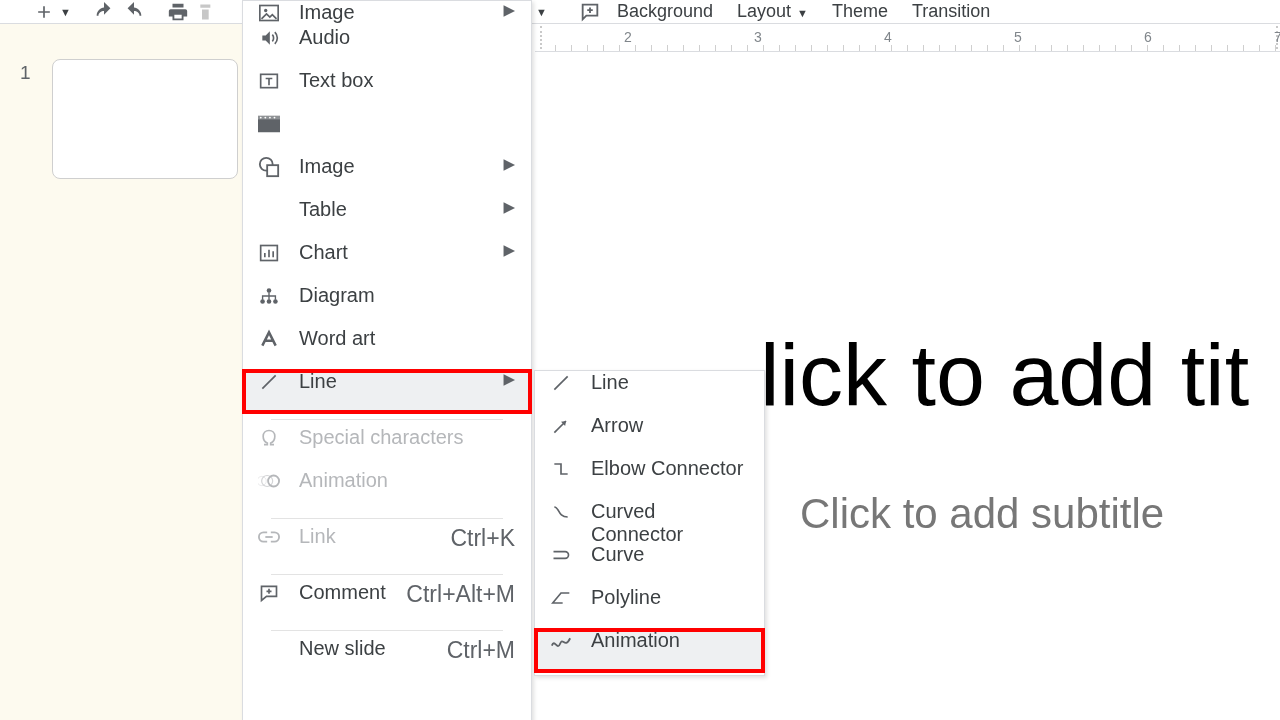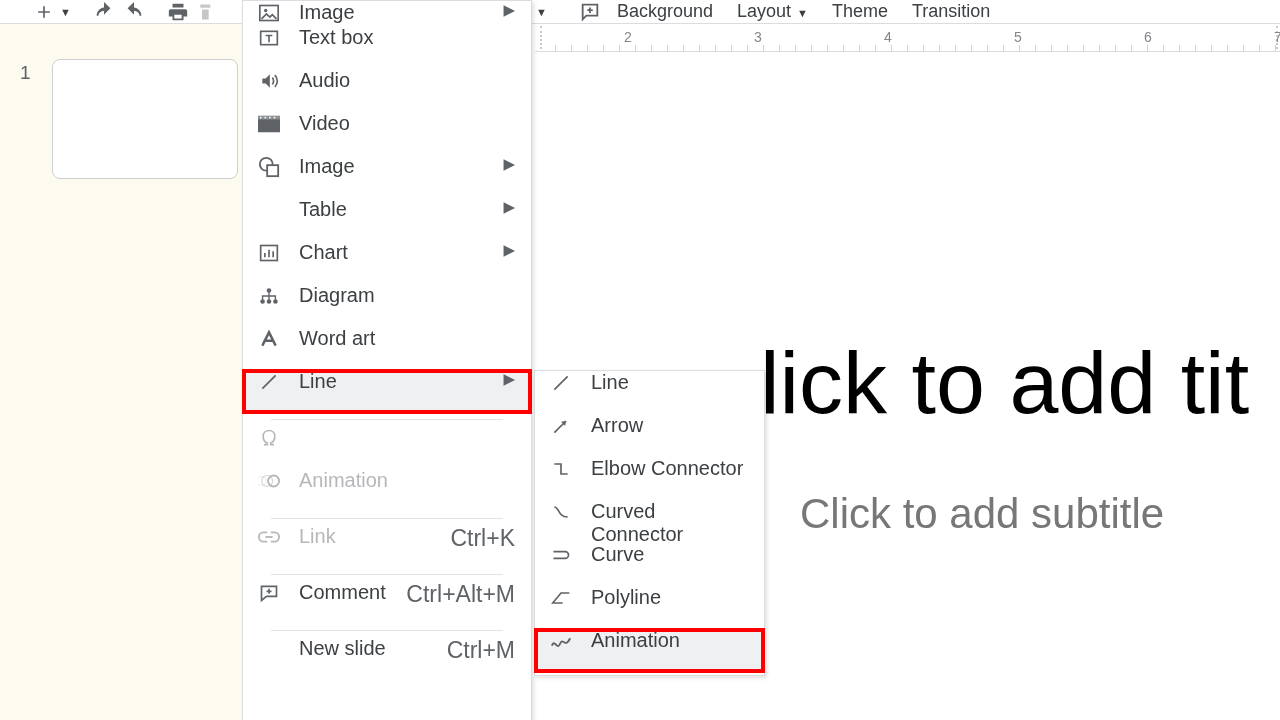--- a/index.html
+++ b/index.html
@@ -19,21 +19,21 @@
   .ruler .tick{position:absolute;bottom:0;width:1px;height:6px;background:#cfcfcf;}
   .dotline{position:absolute;top:2px;bottom:2px;width:0;border-left:2px dotted #c9c9c9;}
 
   
   .strip{position:absolute;left:0;top:24px;bottom:0;width:242px;background:#fdfaef;}
   .thumbno{position:absolute;left:20px;top:38px;font-size:19px;color:#5f6368;}
   .thumb{position:absolute;left:52px;top:35px;width:186px;height:120px;background:#fff;border:1px solid #cfcfcf;border-radius:8px;}
 
   
   .canvas{position:absolute;left:535px;right:0;top:52px;bottom:0;background:#fff;}
-  .title-ph{position:absolute;left:760px;top:332px;font-size:88px;font-weight:400;color:#000;white-space:nowrap;letter-spacing:0px;}
+  .title-ph{position:absolute;left:760px;top:324px;font-size:88px;font-weight:400;color:#000;white-space:nowrap;letter-spacing:0px;}
   .sub-ph{position:absolute;left:800px;top:490px;font-size:42px;color:#777;white-space:nowrap;}
 
   
   .menu{position:absolute;background:#fff;border:1px solid #dadce0;box-shadow:2px 2px 4px rgba(0,0,0,.12);}
   .menu1{left:242px;top:0;width:290px;bottom:-10px;}
   .menu2{left:534px;top:370px;width:231px;height:306px;}
 
   .mi{display:flex;height:43px;padding:0 16px 0 14px;font-size:20px;color:#3c4043;cursor:default;}
   .mi .ic{width:24px;height:24px;margin-right:18px;flex:none;display:flex;align-items:center;justify-content:center;}
   .mi .lbl{flex:1;}
@@ -175,49 +175,48 @@
           <path d="M3 17l6-6 4 4 3-3 5 5" fill="none" stroke="#5f6368" stroke-width="2"></path>
         </svg>
     </span>
     <span class="lbl">Image</span>
     <span class="arw">▶</span>
   </div>
 
   <div class="mi">
     <span class="ic">
       <svg width="20" height="20" viewBox="0 0 24 24">
+          <path fill="#5f6368" d="M4 9h4l5-5v16l-5-5H4z"></path>
+          <path fill="none" stroke="#5f6368" stroke-width="2" d="M16 8c2 2 2 6 0 8M19 5c4 4 4 10 0 14"></path>
+        </svg>
+    </span>
+    <span class="lbl">Audio</span>
+  </div>
+
+  <div class="mi">
+    <span class="ic">
+      <svg width="20" height="20" viewBox="0 0 24 24">
           <rect x="2" y="4" width="20" height="16" fill="none" stroke="#5f6368" stroke-width="2"></rect>
           <path d="M8 9h8M12 9v8" stroke="#5f6368" stroke-width="2"></path>
         </svg>
     </span>
     <span class="lbl">Text box</span>
-  </div>
-
-  <div class="mi">
-    <span class="ic">
-      <svg width="20" height="20" viewBox="0 0 24 24">
-          <path fill="#5f6368" d="M4 9h4l5-5v16l-5-5H4z"></path>
-          <path fill="none" stroke="#5f6368" stroke-width="2" d="M16 8c2 2 2 6 0 8M19 5c4 4 4 10 0 14"></path>
-        </svg>
-    </span>
-    <span class="lbl">Audio</span>
   </div>
 
   <div class="mi">
     <span class="ic">
       <svg width="22" height="18" viewBox="0 0 24 18">
           <rect x="0" y="0" width="24" height="18" fill="#5f6368"></rect>
           <rect x="0" y="0" width="24" height="4" fill="#fff" opacity=".3"></rect>
           <circle cx="3" cy="2" r="1" fill="#fff"></circle>
           <circle cx="8" cy="2" r="1" fill="#fff"></circle>
           <circle cx="13" cy="2" r="1" fill="#fff"></circle>
           <circle cx="18" cy="2" r="1" fill="#fff"></circle>
         </svg>
     </span>
-    <span class="lbl">Video</span>
   </div>
 
   <div class="mi">
     <span class="ic">
       <svg width="22" height="22" viewBox="0 0 24 24">
           <circle cx="9" cy="9" r="7" fill="none" stroke="#5f6368" stroke-width="2"></circle>
           <rect x="10" y="10" width="12" height="12" fill="#fff" stroke="#5f6368" stroke-width="2"></rect>
         </svg>
     </span>
     <span class="lbl">Image</span>
@@ -274,20 +273,21 @@
   </div>
 
   <div class="sep"></div>
 
   <div class="mi disabled">
     <span class="ic">
       <svg width="20" height="20" viewBox="0 0 24 24">
           <path d="M6 20h4v-2c-3-1-5-4-5-8 0-4 3-7 7-7s7 3 7 7c0 4-2 7-5 8v2h4" fill="none" stroke="currentColor" stroke-width="2"></path>
         </svg>
     </span>
+    <span class="lbl">Special characters</span>
   </div>
 
   <div class="mi disabled">
     <span class="ic">
       <svg width="22" height="18" viewBox="0 0 24 18">
           <circle cx="17" cy="9" r="6" fill="none" stroke="currentColor" stroke-width="2"></circle>
           <circle cx="10" cy="9" r="6" fill="none" stroke="currentColor" stroke-width="1.3" opacity=".6"></circle>
           <circle cx="4" cy="9" r="5" fill="none" stroke="currentColor" stroke-width="1" opacity=".3"></circle>
         </svg>
     </span>

